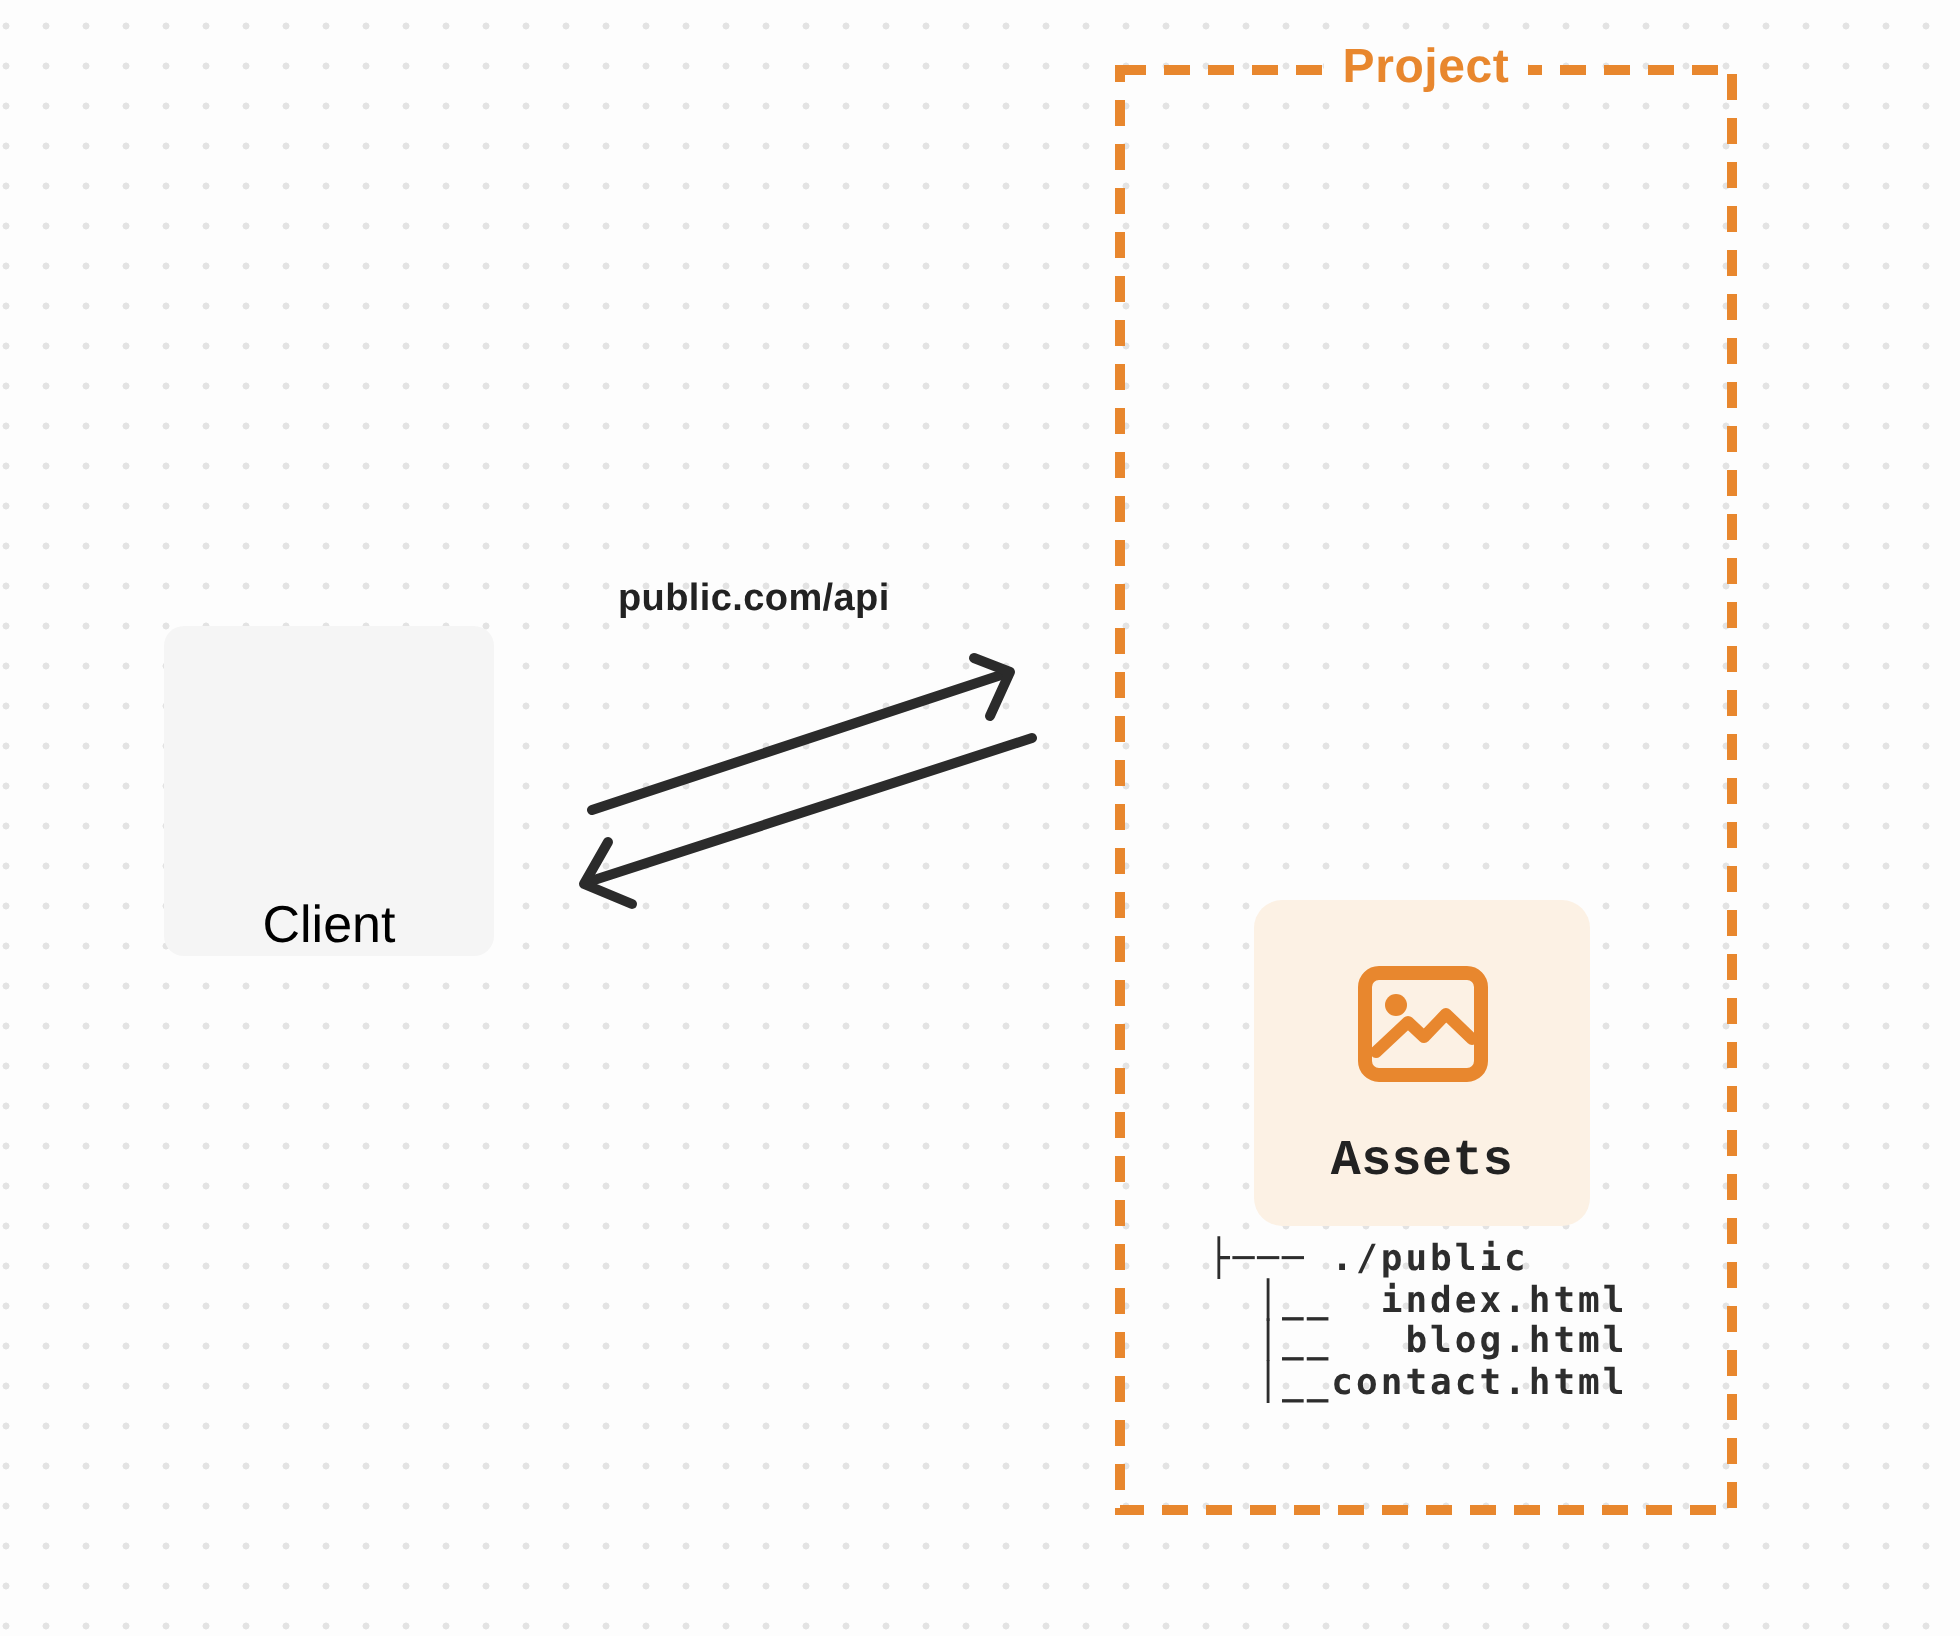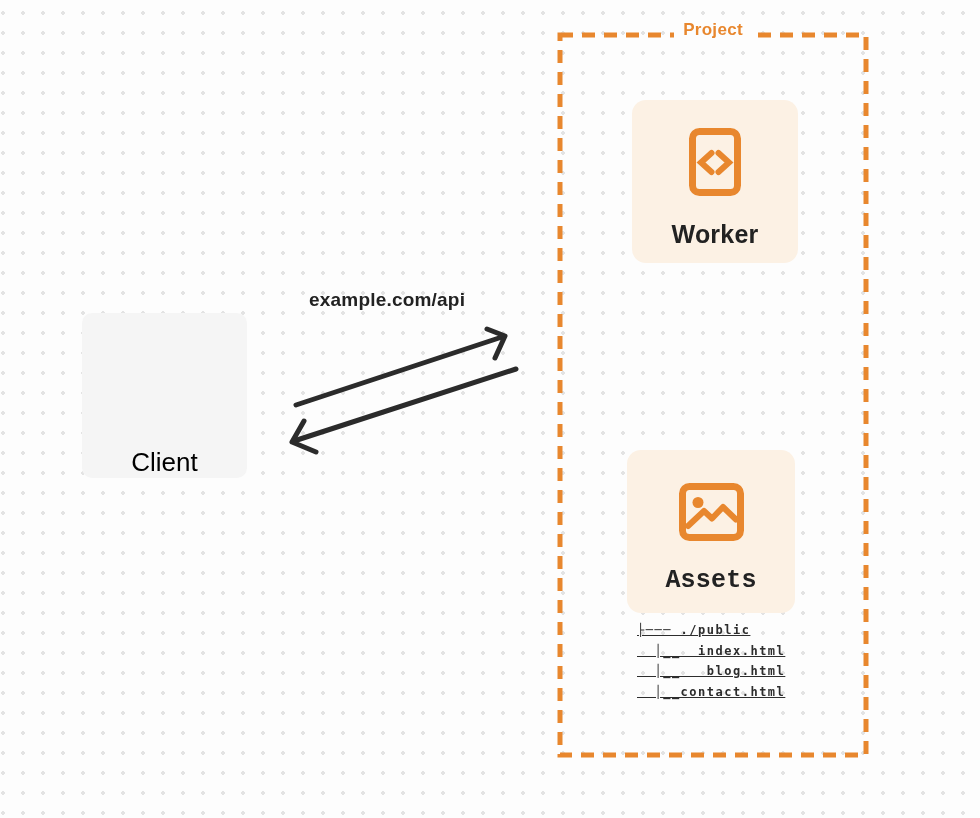--- a/index.html
+++ b/index.html
@@ -25,21 +25,21 @@
     background-position:13px 3px;
   }
   .overlay{position:absolute;left:0;top:0;width:980px;height:818px;z-index:1;pointer-events:none;}
   .project-border{fill:none;stroke:var(--accent-orange);stroke-width:5;stroke-dasharray:13 9;}
   .arrow{fill:none;stroke:var(--arrow-dark);stroke-width:5;stroke-linecap:round;stroke-linejoin:round;}
   .project-label-wrap{
     position:absolute;left:560px;top:20px;width:306px;text-align:center;z-index:2;
   }
   .project-label{
     display:inline-block;background:var(--page-bg);padding:0 9px;
-    color:var(--accent-orange);font-size:17px;font-weight:700;letter-spacing:.3px;
+    color:var(--accent-orange);font-size:24px;font-weight:700;letter-spacing:.3px;
   }
   .card{
     position:absolute;z-index:2;border-radius:14px;background:var(--panel-cream);
     display:flex;flex-direction:column;align-items:center;
   }
   .card .icon{flex:0 0 auto;}
   .card .card-label{font-weight:700;color:var(--ink-dark);font-size:25px;letter-spacing:.2px;}
   .worker-card{left:632px;top:100px;width:166px;height:163px;padding-top:28px;box-sizing:border-box;}
   .worker-card .card-label{margin-top:24px;}
   .assets-card{left:627px;top:450px;width:168px;height:163px;padding-top:33px;box-sizing:border-box;}
@@ -51,24 +51,24 @@
     position:absolute;left:82px;top:313px;width:165px;height:165px;z-index:2;
     background:var(--client-gray);border-radius:10px;
     display:flex;align-items:flex-end;justify-content:center;
   }
   .client-node .card-label{font-size:26px;}
   .request-url{
     position:absolute;left:309px;top:289px;z-index:2;
     font-size:19px;font-weight:700;color:var(--ink-dark);letter-spacing:.2px;
   }
   .file-tree{
-    position:absolute;left:637px;top:620px;z-index:2;margin:0;
+    position:absolute;left:604px;top:620px;z-index:2;margin:0;
     font-family:"DejaVu Sans Mono", monospace;
-    font-size:12px;line-height:20.5px;letter-spacing:1.5px;
-    color:var(--tree-ink);white-space:pre;font-weight:700;text-decoration:underline;
+    font-size:18px;line-height:20.5px;letter-spacing:1.5px;
+    color:var(--tree-ink);white-space:pre;font-weight:700;
   }
 </style>
 </head>
 <body>
 
 <div class="canvas">
 
   <svg class="overlay" viewBox="0 0 980 818" width="980" height="818">
     <rect class="project-border" x="560" y="35" width="306" height="720"></rect>
     <g>
@@ -78,42 +78,34 @@
     <g>
       <path class="arrow" d="M516,369 L294,441"></path>
       <polyline class="arrow" points="304,421 292,442 316,452"></polyline>
     </g>
   </svg>
 
   <div class="project-label-wrap">
     <span class="project-label">Project</span>
   </div>
 
-  <div class="card worker-card">
-    <svg class="icon" width="52" height="68" viewBox="0 0 52 68">
-      <rect class="icon-stroke" x="3.5" y="3.5" width="45" height="61" rx="7"></rect>
-      <polyline class="icon-stroke-thin" points="22.5,25 12,34.5 22.5,44" style="stroke-linejoin:miter"></polyline>
-      <polyline class="icon-stroke-thin" points="29.5,25 40,34.5 29.5,44" style="stroke-linejoin:miter"></polyline>
-    </svg>
-    <div class="card-label">Worker</div>
-  </div>
 
   <div class="card assets-card">
     <svg class="icon" width="65" height="58" viewBox="0 0 65 58">
       <rect class="icon-stroke" x="3.5" y="3.5" width="58" height="51" rx="7"></rect>
       <circle class="icon-fill" cx="19" cy="19.5" r="5.5"></circle>
       <polyline class="icon-stroke-thin" points="9,43 25,28 33,35.5 44,24 57,36.5"></polyline>
     </svg>
     <div class="card-label">Assets</div>
   </div>
 
   <pre class="file-tree">├─── ./public
   │__  index.html
   │__   blog.html
   │__contact.html</pre>
 
   <div class="client-node">
     <div class="card-label">Client</div>
   </div>
 
-  <div class="request-url">example.com/api</div>
+  <div class="request-url">public.com/api</div>
 
 </div>
 
 </body></html>

